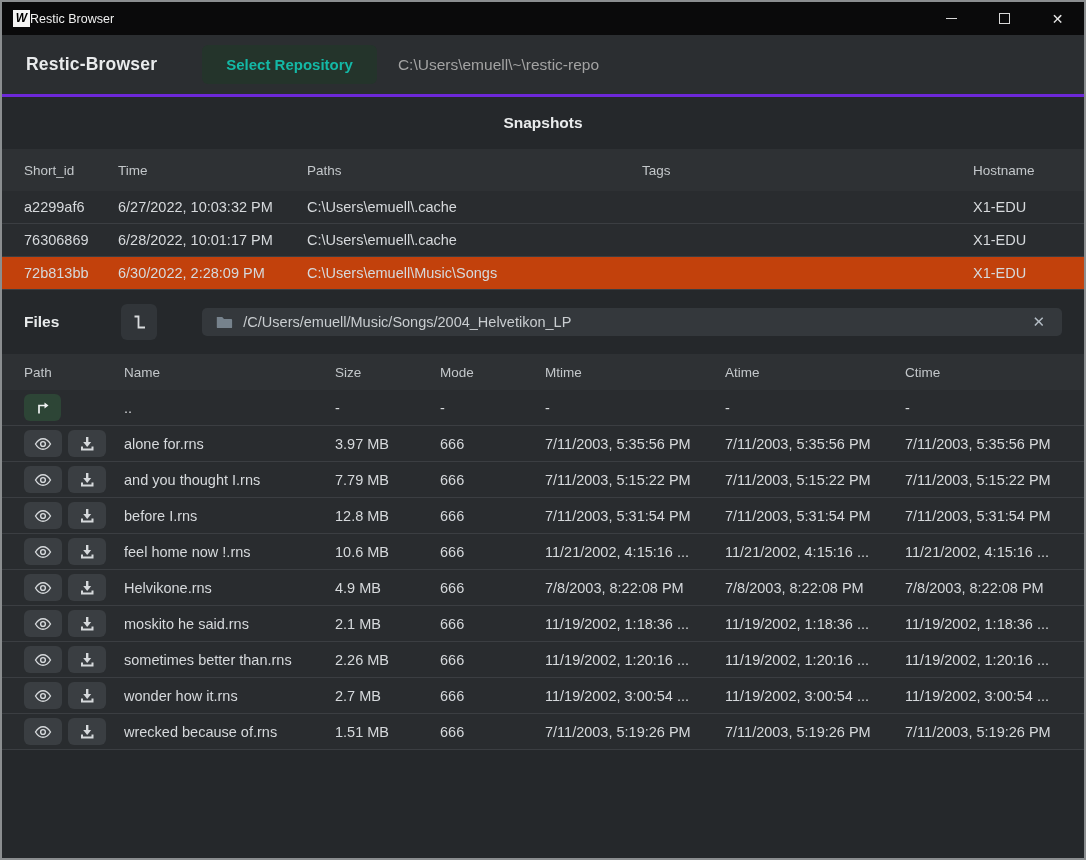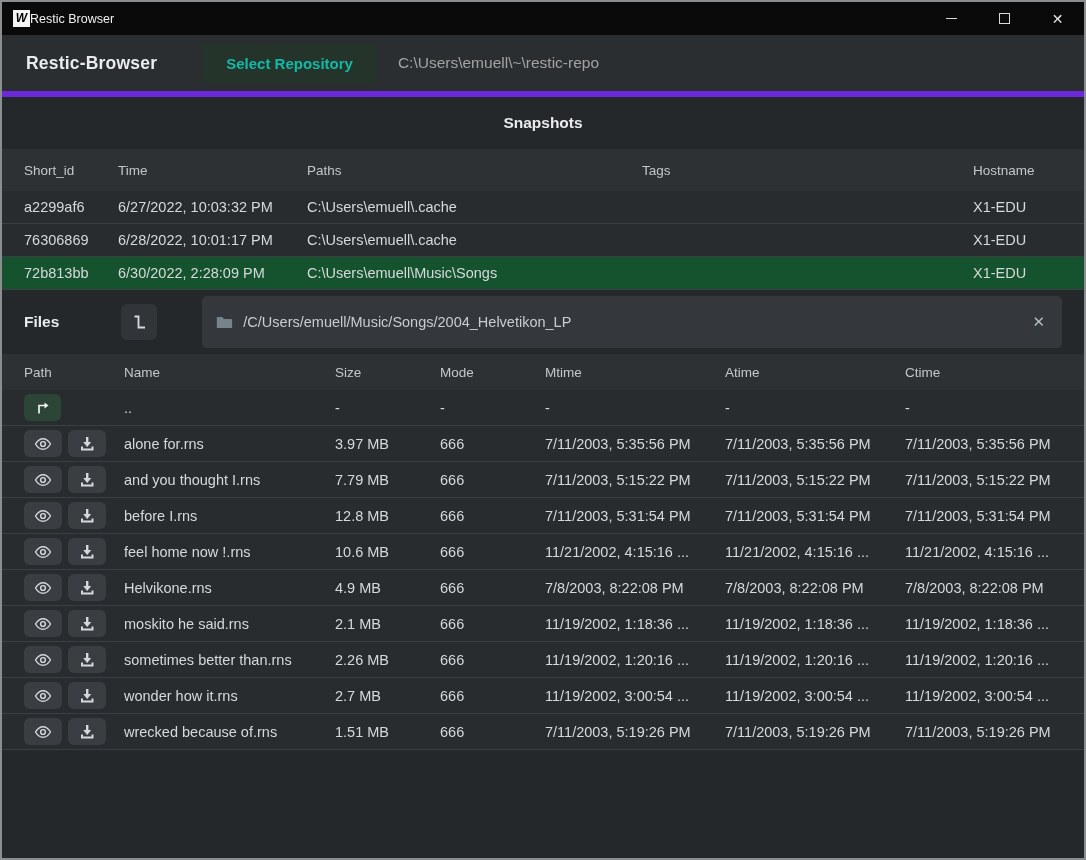--- a/index.html
+++ b/index.html
@@ -33,21 +33,21 @@
     width: 53px; height: 33px; display: flex; align-items: center; justify-content: center;
     color: #e8e8e8; font-size: 14px; cursor: default;
   }
   .win-btn .min-glyph { display:block; width: 11px; height: 1px; background:#d8d8d8; }
   .win-btn .max-glyph { display:block; width: 11px; height: 11px; border: 1px solid #d8d8d8; }
 
   
   .header {
     height: 62px; flex: 0 0 62px; background: #2b2e31;
     display: flex; align-items: center; padding: 0 24px;
-    border-bottom: 6px solid #6d28d9;
+    border-bottom: 3px solid #6d28d9;
   }
   .header-title { color: #e9ebec; font-size: 17.5px; font-weight: bold; letter-spacing: .2px; }
   .repo-btn {
     margin-left: 45px; padding: 11px 24px;
     background: #24342b; border: none; border-radius: 6px;
     color: #14b8a6; font-size: 15px; font-weight: bold;
     font-family: inherit; cursor: pointer;
   }
   .repo-path { margin-left: 21px; color: #a3a3a3; font-size: 15.5px; }
 
@@ -68,31 +68,31 @@
   .thead-snapshots { height: 42px; flex: 0 0 42px; }
   .thead-files { height: 36px; flex: 0 0 36px; }
 
   .srow, .frow {
     display: grid; align-items: center;
     background: #292c2f; color: #d6d9dc; font-size: 14.5px;
     padding: 0 22px; border-bottom: 1px solid #3b3e42;
   }
   .srow { height: 33px; }
   .frow { height: 36px; }
-  .srow.selected { background: #14532d; }
+  .srow.selected { background: #c2410c; }
   .cell { overflow: hidden; white-space: nowrap; text-overflow: ellipsis; }
 
   
   .tool-btn {
     width: 36px; height: 36px; margin-left: 26px;
     background: #313539; border: none; border-radius: 6px;
     display: flex; align-items: center; justify-content: center; cursor: pointer;
   }
   .pathbar {
-    flex: 1; height: 52px; margin-left: 9px; margin-right: 0;
+    flex: 1; height: 28px; margin-left: 9px; margin-right: 0;
     background: #34383c; border-radius: 5px;
     display: flex; align-items: center; padding: 0 13px; cursor: text;
   }
   .pathbar-text { color: #c9cdd0; font-size: 14.5px; margin-left: 10px; flex: 1; }
   .pathbar-clear { color: #b4bdc5; font-size: 15px; padding: 2px 4px; cursor: pointer; }
 
   
   .actions { display: flex; gap: 6px; }
   .icon-btn {
     width: 38px; height: 27px; border: none; border-radius: 6px;

